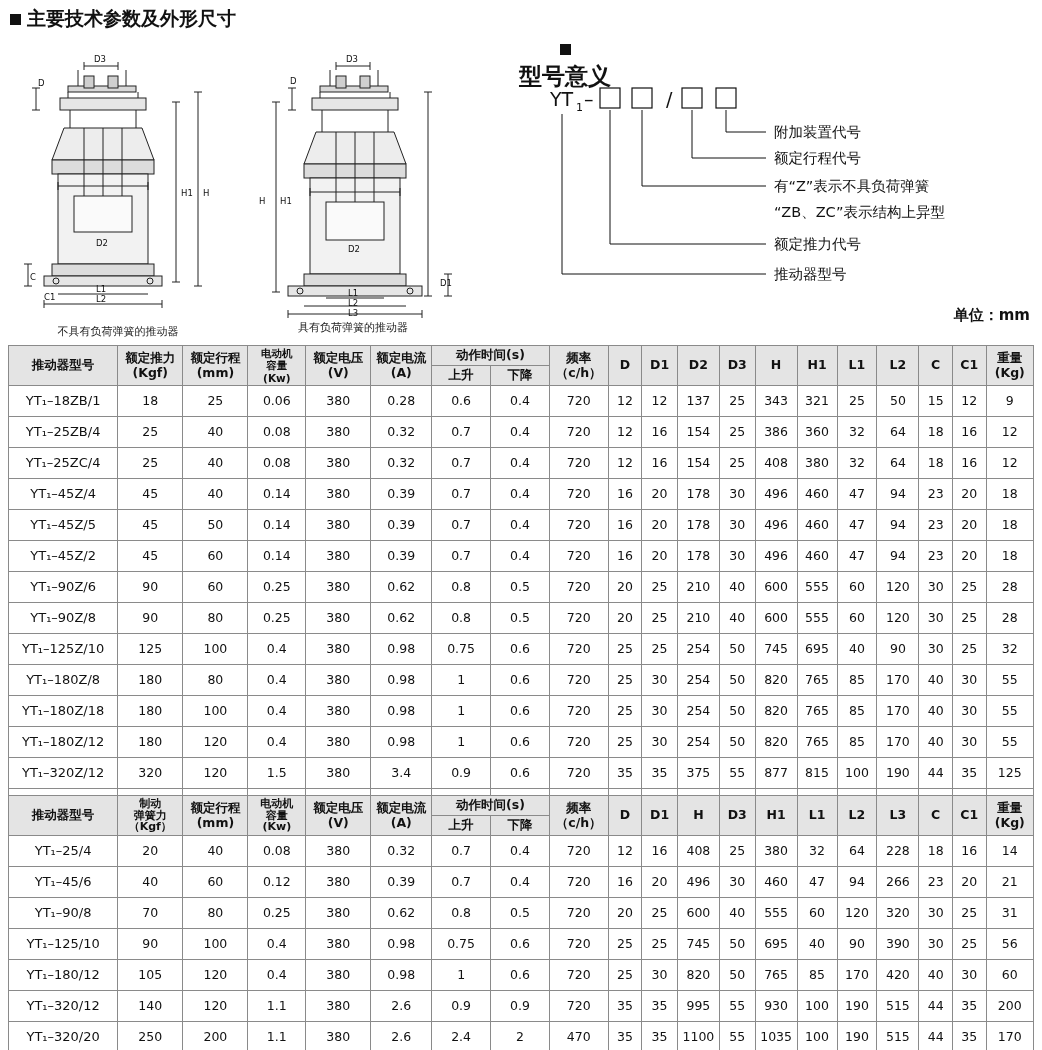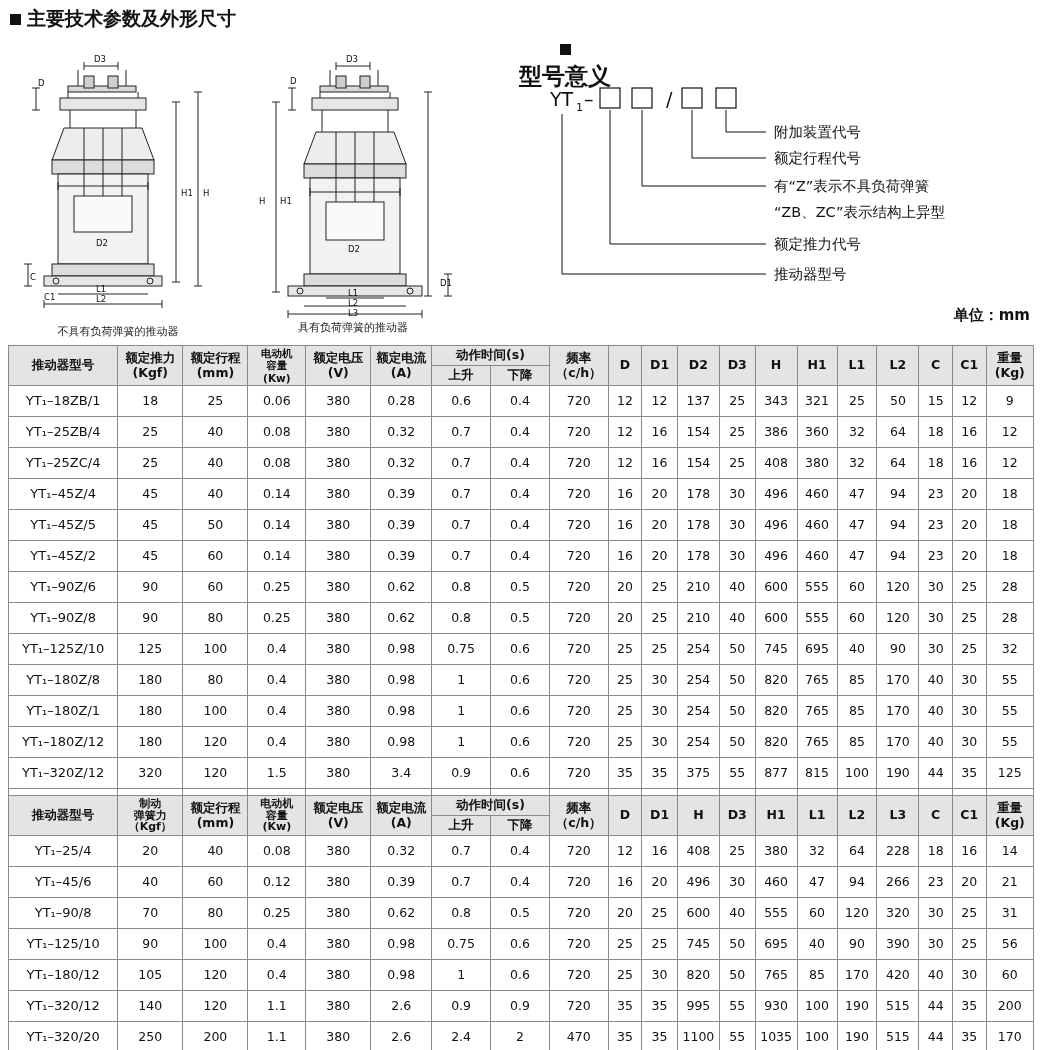--- a/index.html
+++ b/index.html
@@ -530,21 +530,21 @@
           <td>50</td>
           <td>820</td>
           <td>765</td>
           <td>85</td>
           <td>170</td>
           <td>40</td>
           <td>30</td>
           <td>55</td>
         </tr>
         <tr class="body-row">
-          <td class="model-cell">YT₁–180Z/1</td>
+          <td class="model-cell">YT₁–180Z/18</td>
           <td>180</td>
           <td>100</td>
           <td>0.4</td>
           <td>380</td>
           <td>0.98</td>
           <td>1</td>
           <td>0.6</td>
           <td>720</td>
           <td>25</td>
           <td>30</td>

